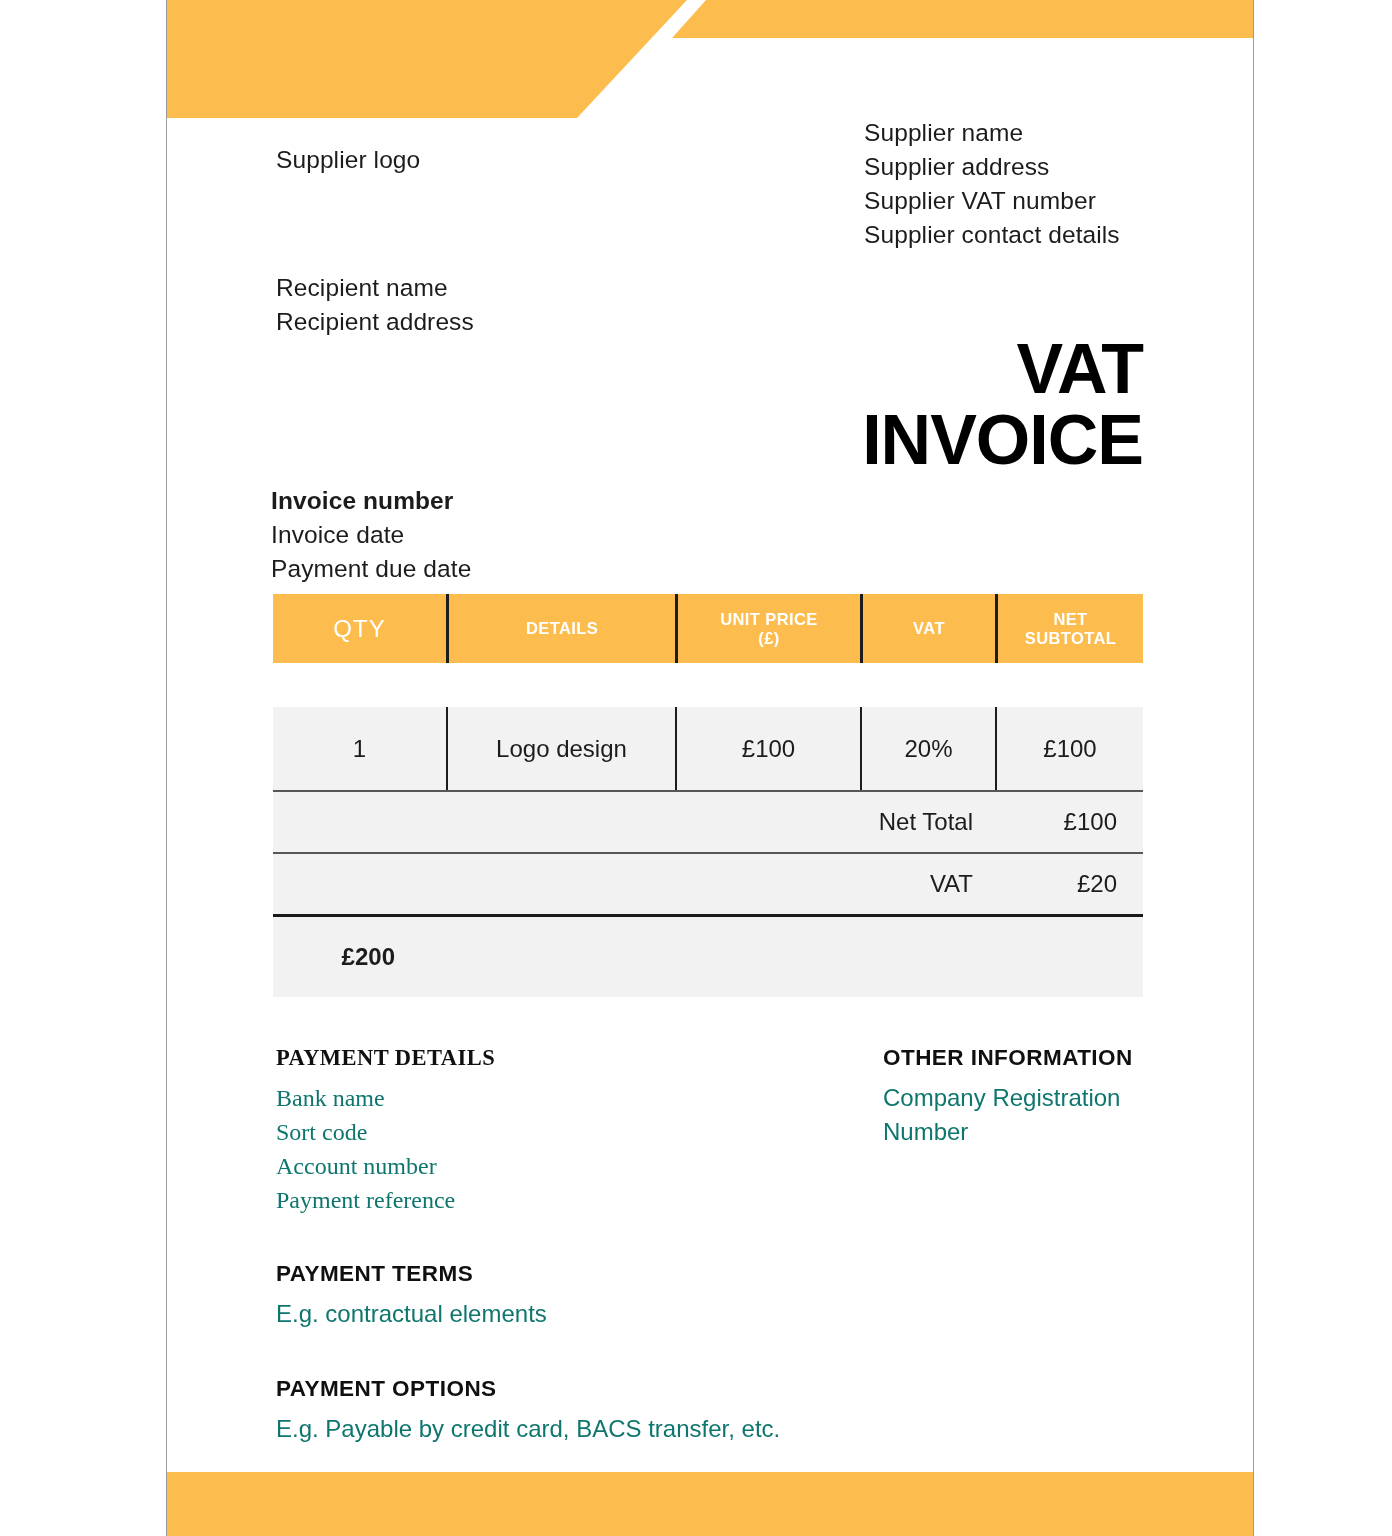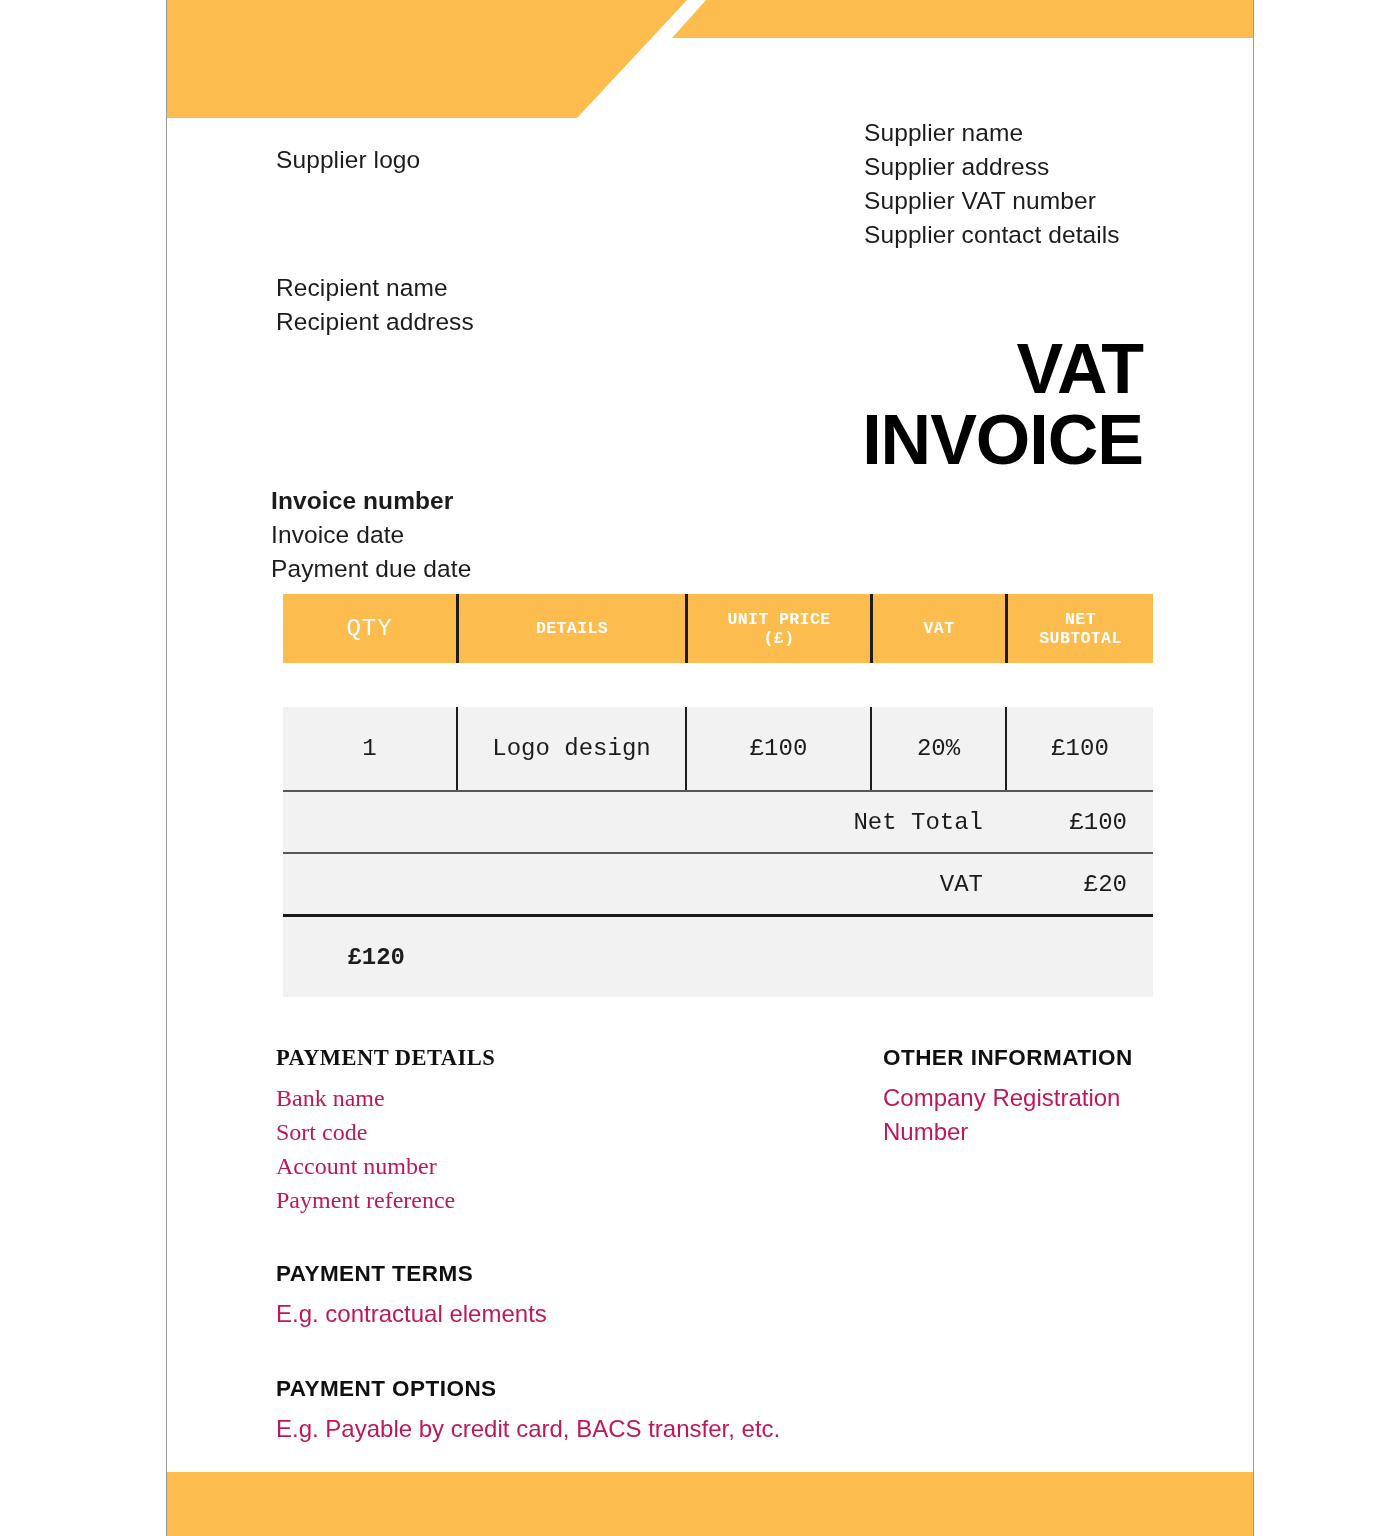--- a/index.html
+++ b/index.html
@@ -34,37 +34,37 @@
   .footer-bar {
     position:absolute; left:0; bottom:0;
     width:1088px; height:64px;
     background:var(--accent);
   }
 
   
   .txt { color:#1c1c1c; font-size:24.5px; line-height:34px; font-weight:400; letter-spacing:0.1px; }
   .txt.bold { font-weight:700; }
   .sec-head { font-size:22.5px; font-weight:700; letter-spacing:0.45px; color:#101010; line-height:34px; }
-  .sec-line { font-size:24px; font-weight:400; color:#be185d; line-height:34px; }
+  .sec-line { font-size:24px; font-weight:400; color:#0f766e; line-height:34px; }
 
   
   #supplier-logo { position:absolute; left:109px; top:143px; }
   #supplier-block { position:absolute; left:697px; top:116px; }
   #recipient-block { position:absolute; left:109px; top:271px; }
   #invoice-meta { position:absolute; left:104px; top:453px;margin-top:31px; }
 
   #doc-title {
     position:absolute; right:110px; top:334px;
     text-align:right;
     font-size:70px; line-height:71px;
     font-weight:700; letter-spacing:-1px; color:#000;
   }
 
   
-  #items-table { position:absolute; left:116px; top:594px; width:870px;font-family:Liberation Mono, monospace; }
+  #items-table { position:absolute; left:106px; top:594px; width:870px; }
   .thead { display:flex; height:69px; background:var(--accent); }
   .thead .cell {
     display:flex; align-items:center; justify-content:center; text-align:center;
     color:#ffffff; font-weight:700; font-size:16.5px; line-height:19px;
     letter-spacing:0.4px; position:relative;
   }
   .thead .cell + .cell { border-left:3px solid #1d1d1d; }
   .thead .cell.qty { font-size:24px; font-weight:400; letter-spacing:1px; }
 
   .tbody { margin-top:44px; }
@@ -170,21 +170,21 @@
       <div class="sep"></div>
 
       <div class="trow row-total">
         <div class="cell lbl clabel">VAT</div>
         <div class="cell c5">£20</div>
       </div>
 
       <div class="sep strong"></div>
 
       <div class="trow row-total row-grand">
-        <div class="cell c5">£120</div>
+        <div class="cell c5">£200</div>
       </div>
 
     </div>
   </div>
 
   <div id="payment-details">
     <div class="sec-head">PAYMENT DETAILS</div>
     <div class="gap"></div>
     <div class="sec-line">Bank name</div>
     <div class="sec-line">Sort code</div>

